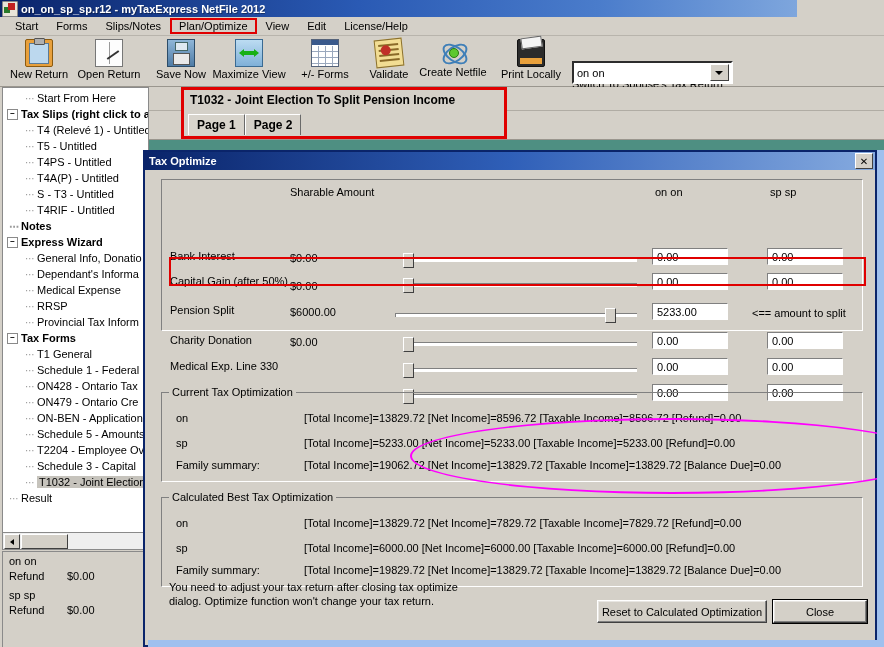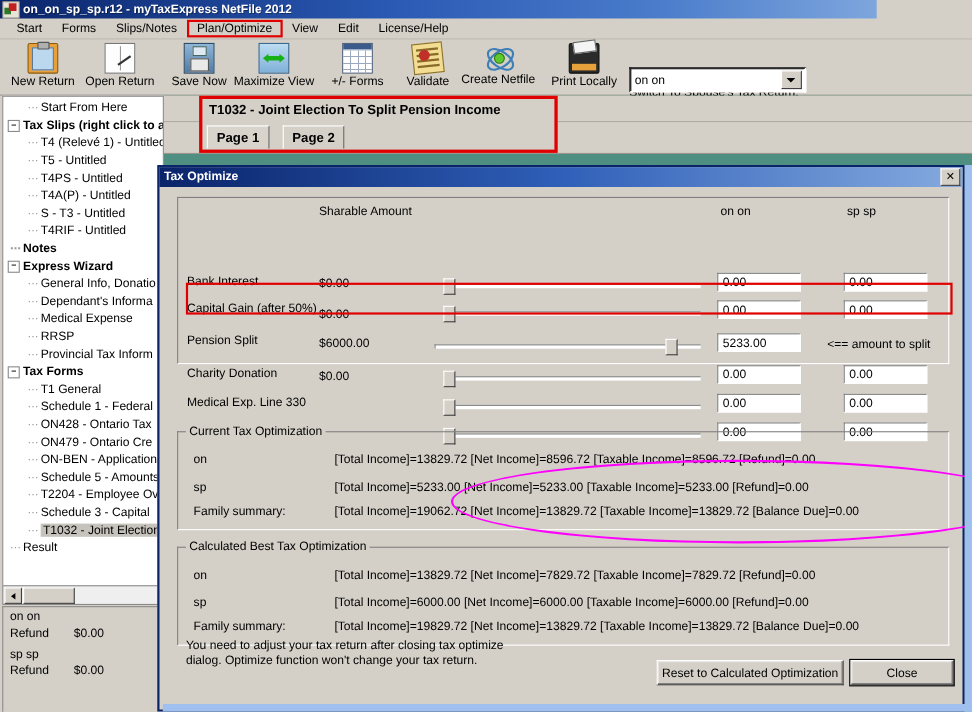--- a/index.html
+++ b/index.html
@@ -139,21 +139,21 @@
     position:absolute;left:181px;top:87px;width:326px;height:52px;
     border:3px solid #e00000;background:#d4d0c8;box-sizing:border-box;
   }
   .formtitle{
     position:absolute;left:6px;top:3px;font-weight:bold;font-size:12px;white-space:nowrap;
   }
   .formtabs{position:absolute;left:4px;top:24px;display:flex;align-items:flex-end;}
   .ftab{
     height:20px;padding:0 8px;display:flex;align-items:center;font-weight:bold;font-size:12px;
     background:#d4d0c8;border:1px solid #fff;border-right-color:#6a6a6a;border-bottom:none;
-    margin-right:12px;
+    margin-right:0;
   }
   .ftab.active{background:#d8d4cc;}
   .topstrip{
     position:absolute;left:148px;top:87px;width:736px;height:52px;background:#d4d0c8;
     border-bottom:1px solid #9a968e;
   }
   .topstrip2{
     position:absolute;left:148px;top:110px;width:736px;height:1px;background:#b0aca4;
   }
 

